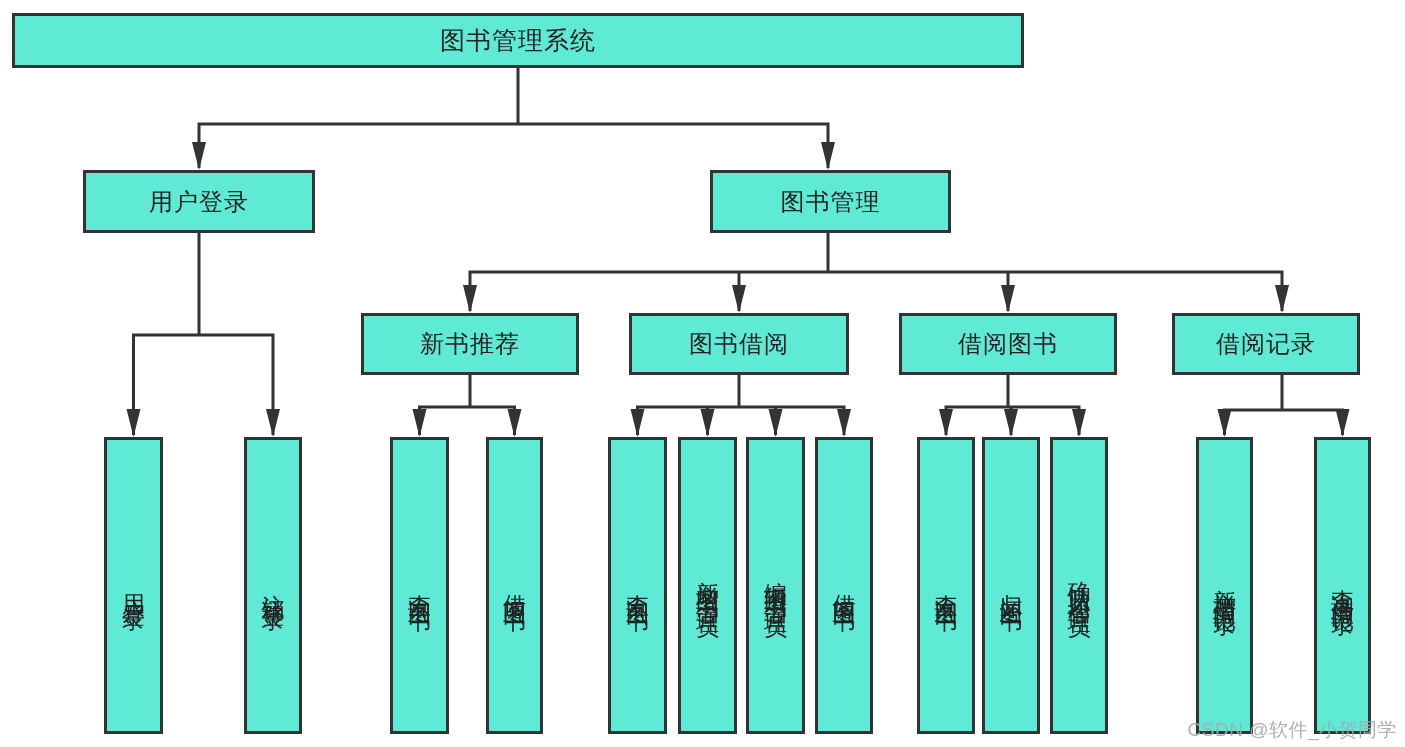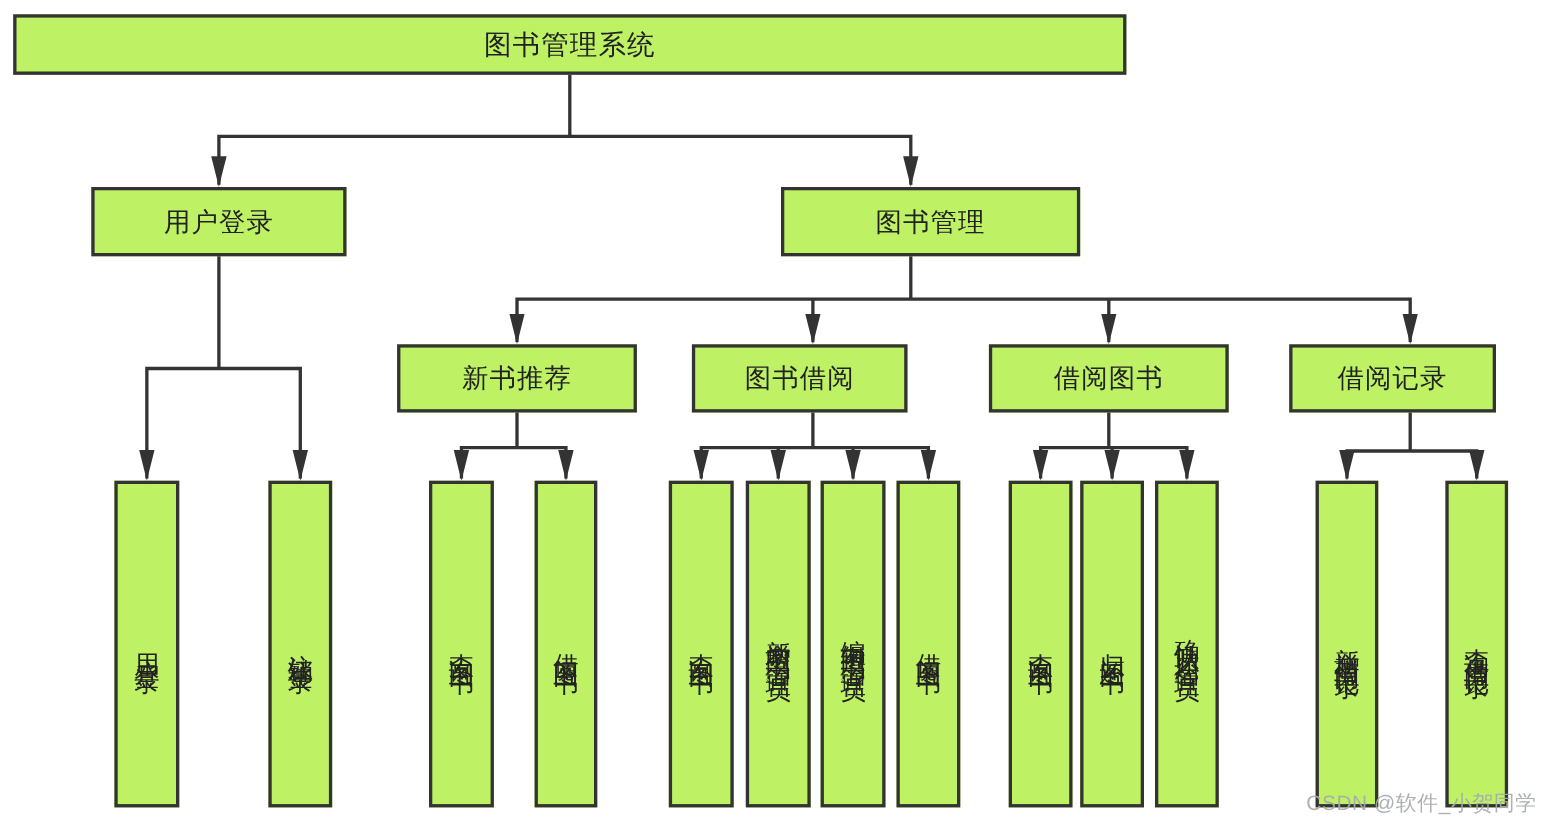--- a/index.html
+++ b/index.html
@@ -15,21 +15,21 @@
     position: relative;
     width: 1405px;
     height: 747px;
     background: var(--background);
     font-family: "Liberation Sans", "DejaVu Sans", sans-serif;
     color: var(--text);
     overflow: hidden;
   }
   .box {
     position: absolute;
-    background: #bef264;
+    background: #5eead4;
     border: 3px solid var(--box_border);
     display: flex;
     align-items: center;
     justify-content: center;
     text-align: center;
   }
   .hbox { font-size: 24px; letter-spacing: 1px; }
   .hbox.title { font-size: 25px; }
   .vbox span.vtext {
     writing-mode: vertical-rl;
@@ -67,28 +67,28 @@
 
 <div class="canvas">
 
   <div class="box hbox title" style="left:12px; top:13px; width:1012px; height:55px;">
     <span>图书管理系统</span>
   </div>
 
   <div class="box hbox" style="left:83px; top:170px; width:232px; height:63px;">
     <span>用户登录</span>
   </div>
-  <div class="box hbox" style="left:710px; top:170px; width:272px; height:63px;">
+  <div class="box hbox" style="left:710px; top:170px; width:241px; height:63px;">
     <span>图书管理</span>
   </div>
 
   <div class="box hbox" style="left:361px; top:313px; width:218px; height:62px;">
     <span>新书推荐</span>
   </div>
-  <div class="box hbox" style="left:629px; top:313px; width:196px; height:62px;">
+  <div class="box hbox" style="left:629px; top:313px; width:220px; height:62px;">
     <span>图书借阅</span>
   </div>
   <div class="box hbox" style="left:899px; top:313px; width:218px; height:62px;">
     <span>借阅图书</span>
   </div>
   <div class="box hbox" style="left:1172px; top:313px; width:188px; height:62px;">
     <span>借阅记录</span>
   </div>
 
   <div class="box vbox" style="left:104px; top:437px; width:59px; height:297px;">

